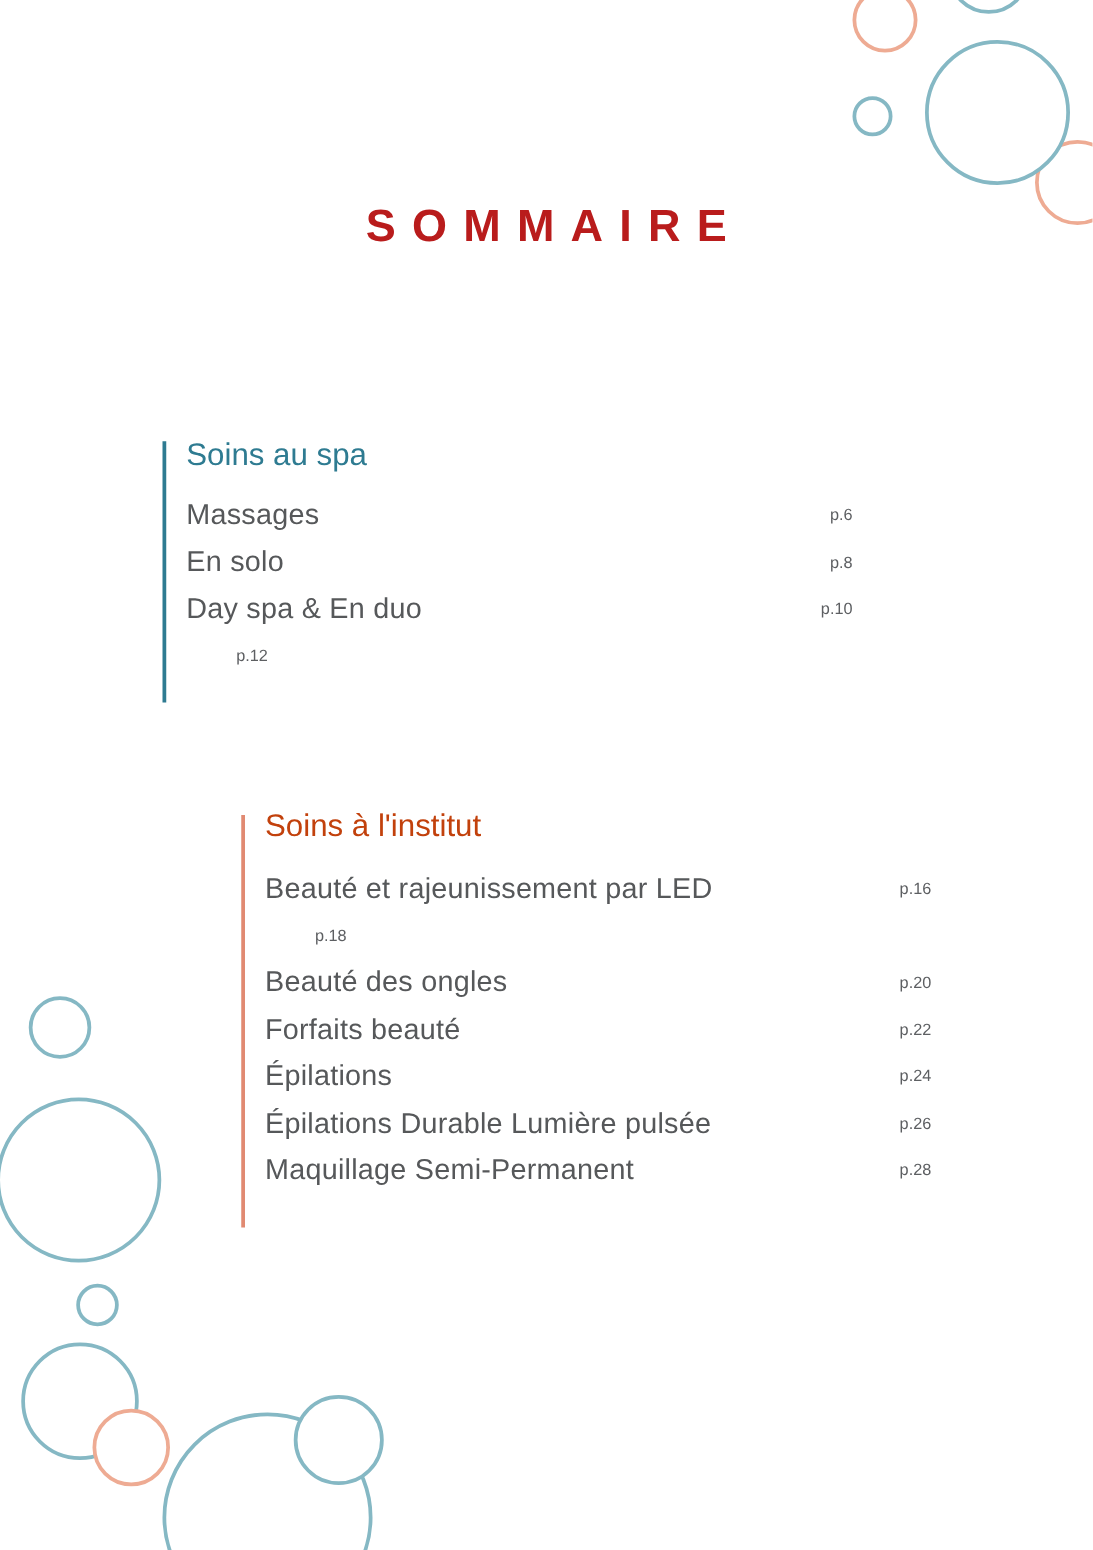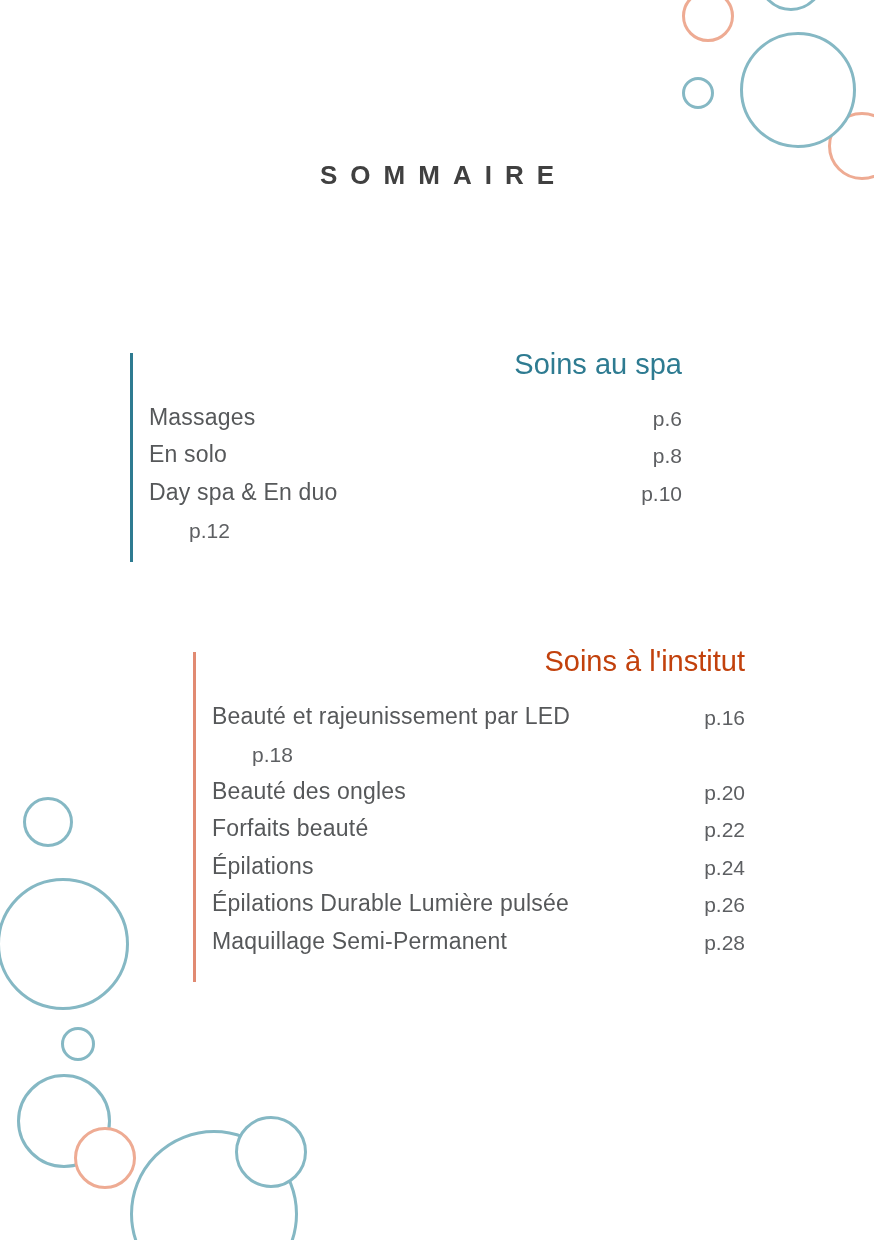--- a/index.html
+++ b/index.html
@@ -39,23 +39,23 @@
 
   
   .title {
     position: absolute;
     top: 160px;
     left: 0;
     width: 874px;
     text-align: center;
     text-indent: 13px;
     letter-spacing: 13px;
-    font-size: 26px;
+    font-size: 36px;
     font-weight: 600;
-    color: #404040;
+    color: #b91c1c;
   }
 
   
   .toc-section {
     position: absolute;
     width: 552px;
   }
   .section-spa      { left: 130px; top: 346px; }
   .section-institut { left: 193px; top: 643px; }
 
@@ -63,47 +63,46 @@
     position: absolute;
     left: 0;
     width: 3px;
   }
   .section-spa .accent-bar      { top: 7px; height: 209px; background: #2e7b91; }
   .section-institut .accent-bar { top: 9px; height: 330px; background: #e18a72; }
 
   .section-content { padding-left: 19px; }
 
   .section-heading {
-    font-size: 29px;
+    font-size: 25px;
     line-height: 36px;
     font-weight: 500;
-    text-align: right;
   }
   .section-spa .section-heading      { color: #2e7b91; }
   .section-institut .section-heading { color: #c2410c; }
 
   .toc-list { list-style: none; }
   .section-spa .toc-list      { margin-top: 11px; }
   .section-institut .toc-list { margin-top: 13px; }
 
   .toc-row {
     display: flex;
     justify-content: space-between;
-    align-items: flex-end;
+    align-items: center;
     height: 37.5px;
     cursor: pointer;
   }
   .toc-label {
     font-size: 23px;
     font-weight: 400;
     color: #56585a;
     letter-spacing: 0.2px;
   }
   .toc-page {
-    font-size: 21px;
+    font-size: 13px;
     font-weight: 400;
     color: #5d5f62;
     padding-left: 40px;
   }
 </style>
 </head>
 <body>
 
 <div class="page">
 

